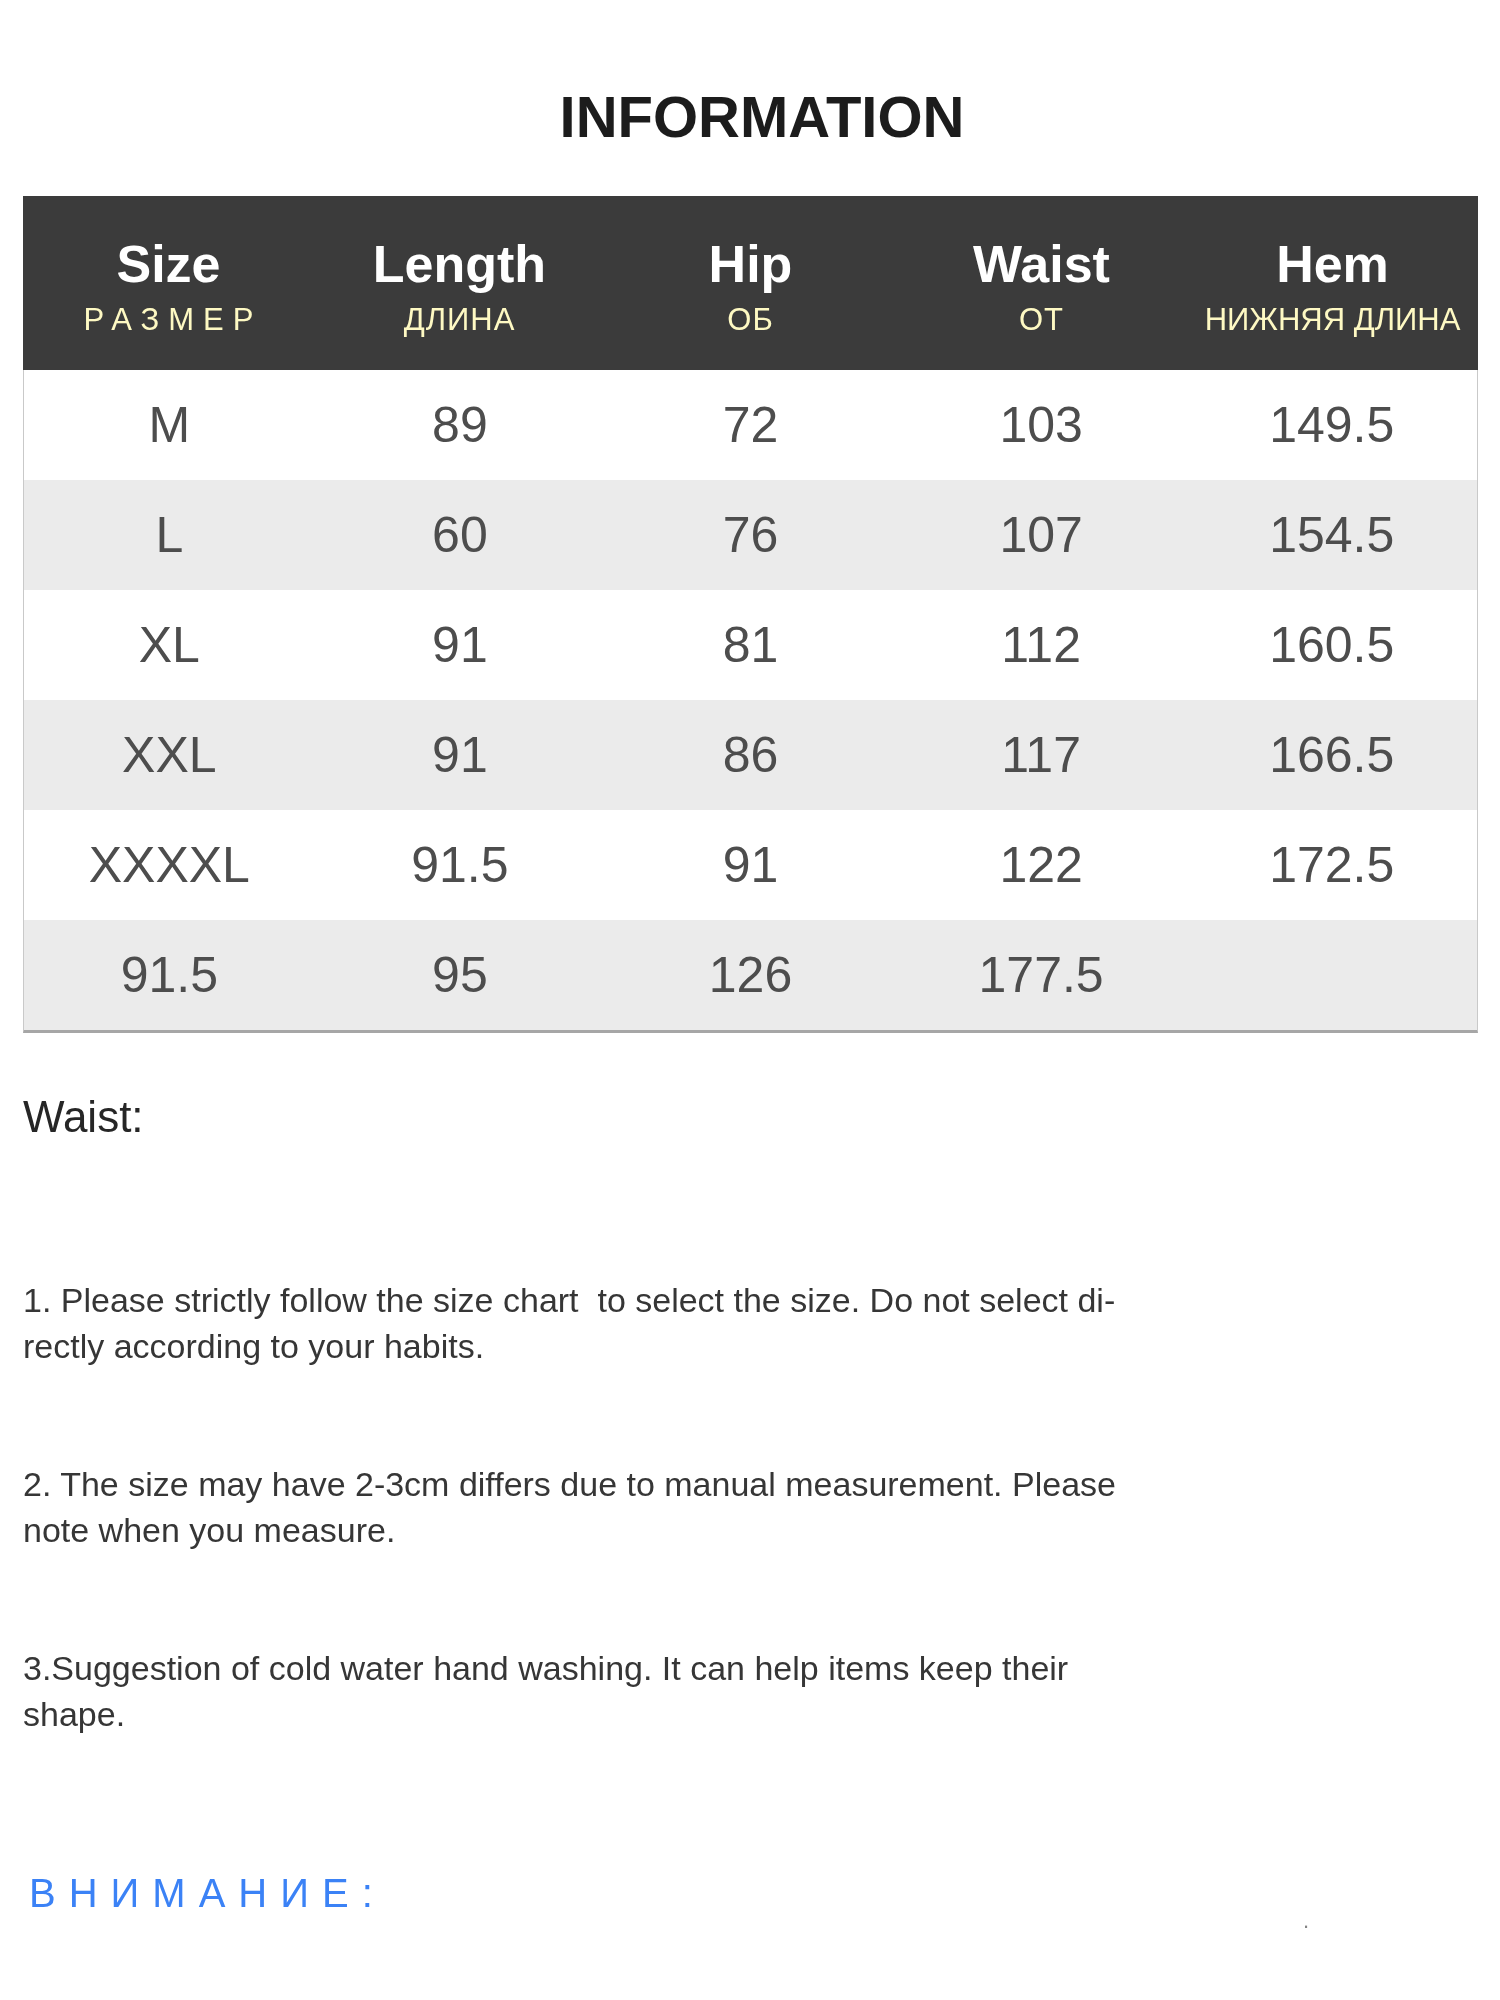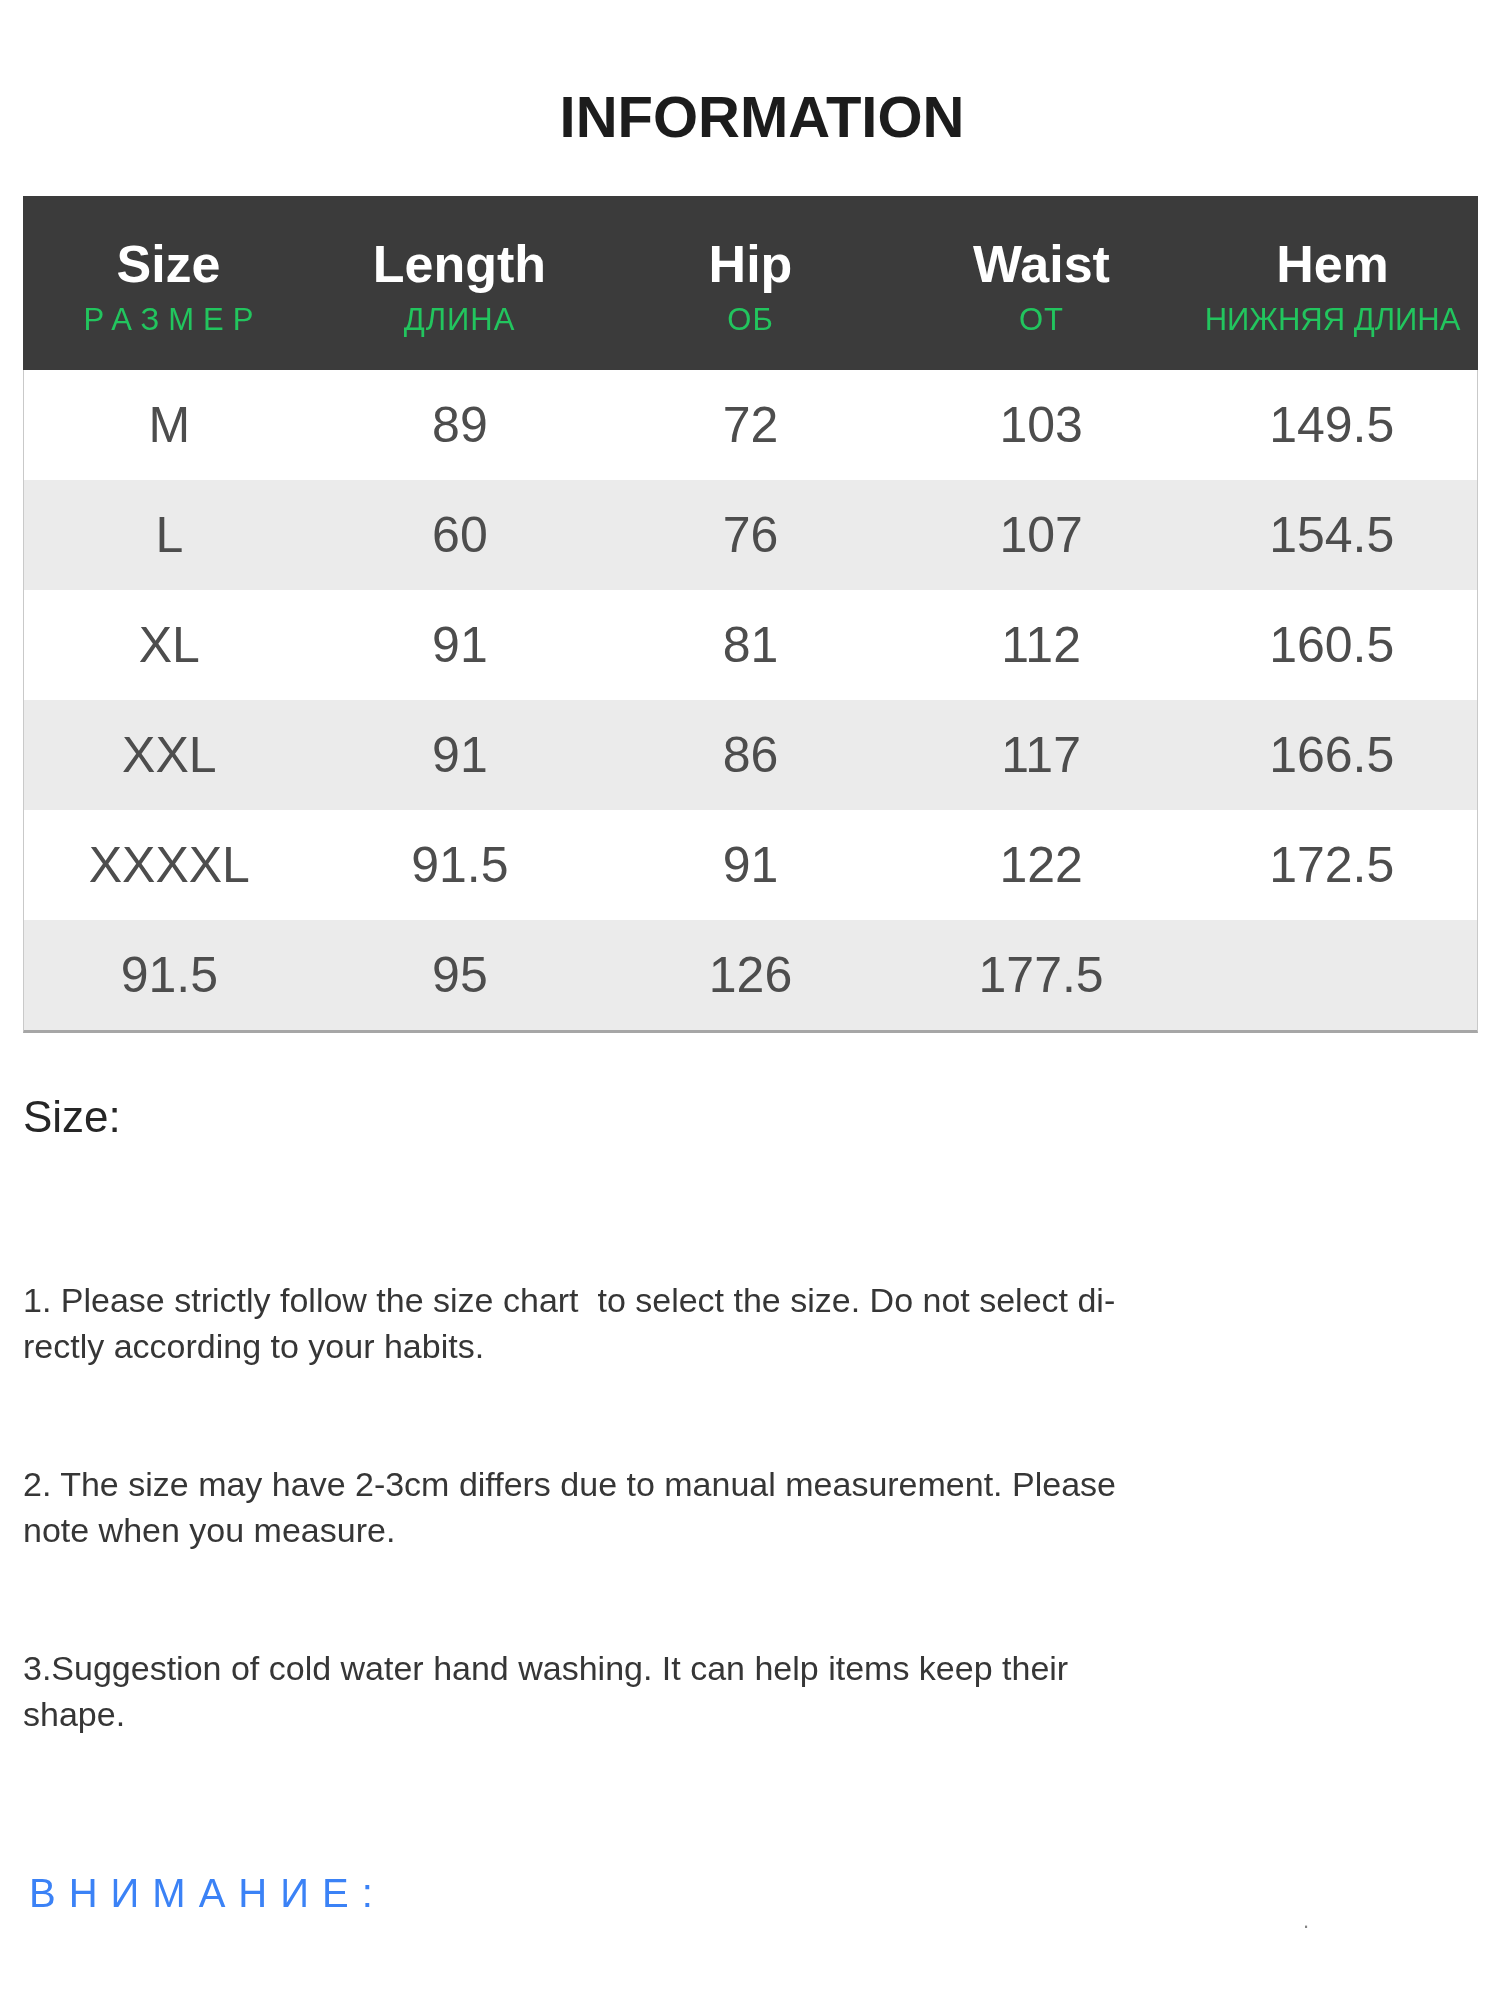--- a/index.html
+++ b/index.html
@@ -48,21 +48,21 @@
   .th-en{
     font-size:52px;
     font-weight:600;
     line-height:1;
   }
   .th-ru{
     font-size:31px;
     font-weight:400;
     line-height:1;
     letter-spacing:1px;
-    color:#22c55e;
+    color:#fef9c3;
     text-align:right;
   }
   .th:first-child .th-ru{letter-spacing:9px;text-indent:9px;}
   .th:last-child .th-ru{letter-spacing:0px;}
   .size-table-body{
     border-left:1px solid #c9c9c9;
     border-right:1px solid #c9c9c9;
     border-bottom:3px solid #a6a6a6;
   }
   .trow{
@@ -179,21 +179,21 @@
       <div class="trow">
         <div class="td">91.5</div>
         <div class="td">95</div>
         <div class="td">126</div>
         <div class="td">177.5</div>
       </div>
     </div>
 </section>
 
 <section class="notes">
-  <h2 class="note-heading-en">Size:</h2>
+  <h2 class="note-heading-en">Waist:</h2>
   <div class="note-list">
     <div>1. Please strictly follow the size chart  to select the size. Do not select di-
 rectly according to your habits.</div>
     <div>2. The size may have 2-3cm differs due to manual measurement. Please
 note when you measure.</div>
     <div>3.Suggestion of cold water hand washing. It can help items keep their
 shape.</div>
   </div>
 
   <h2 class="note-heading-ru">ВНИМАНИЕ:</h2>

